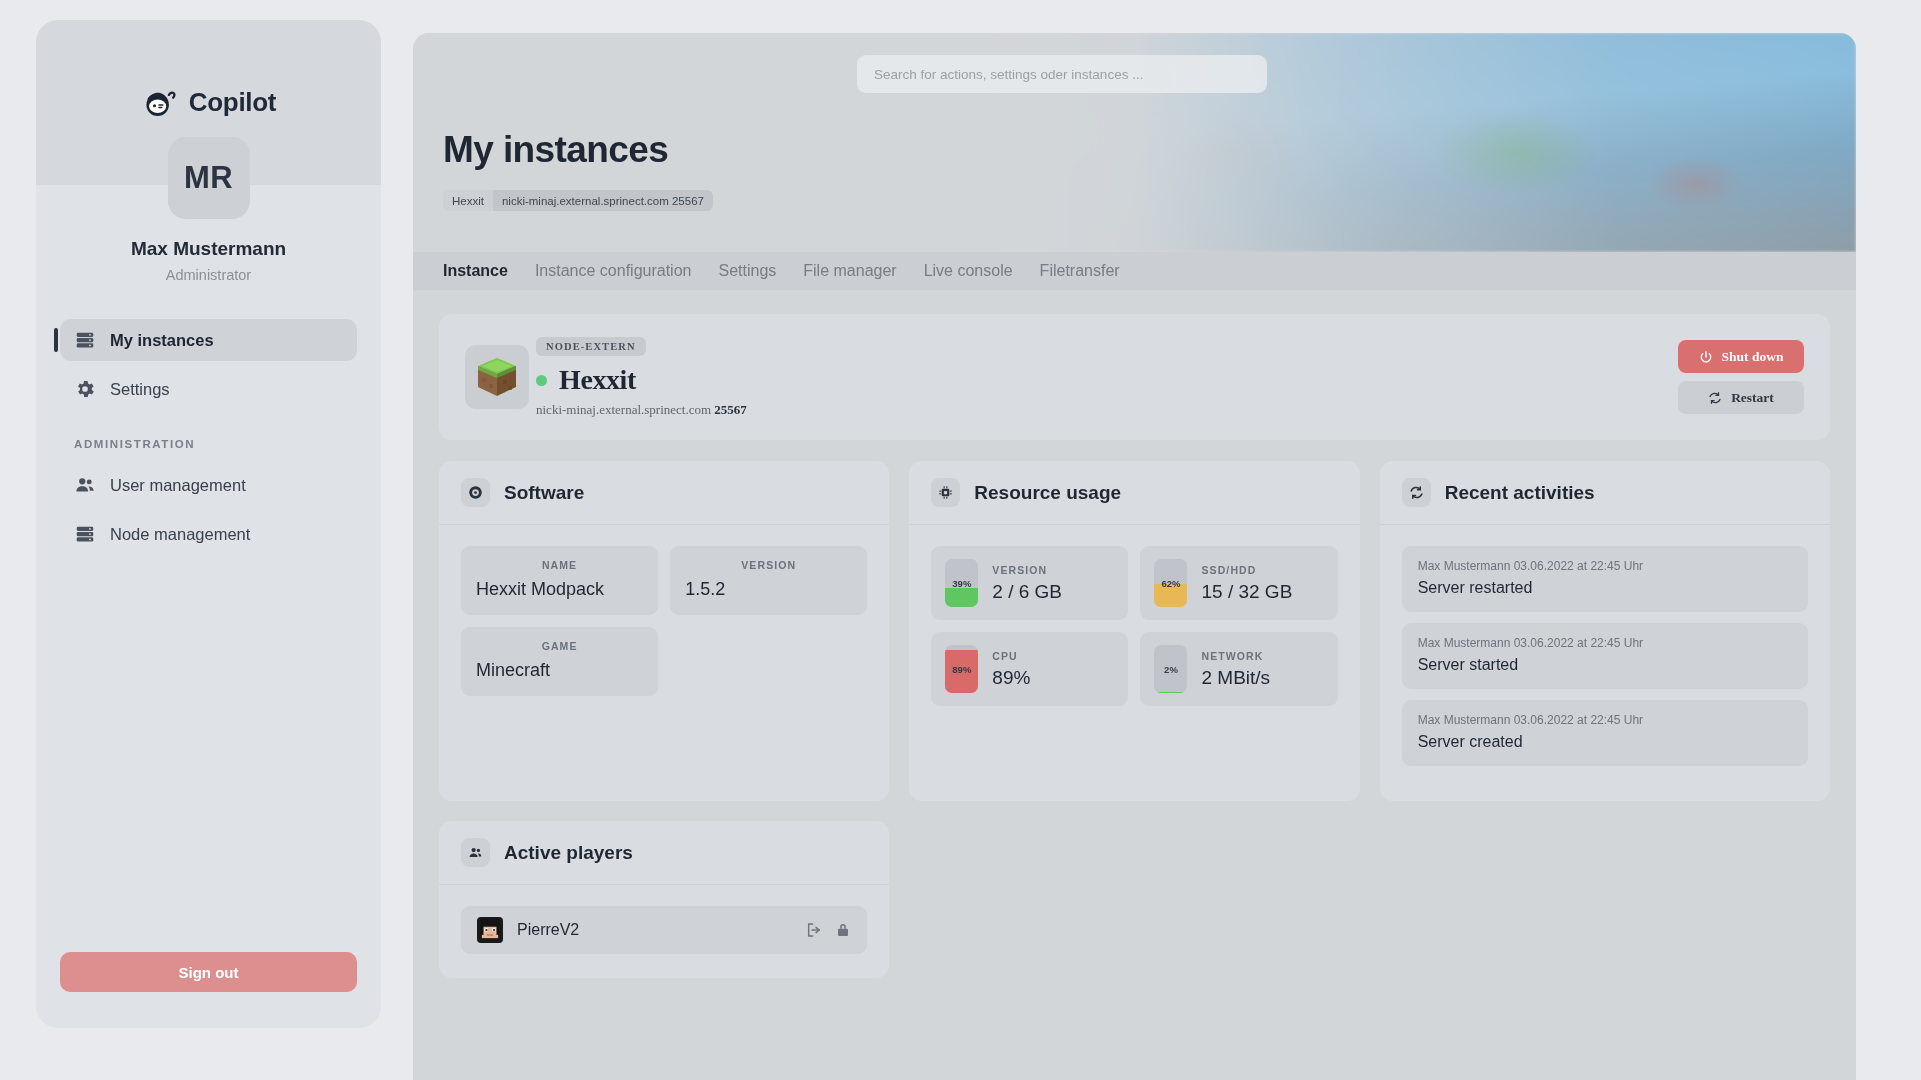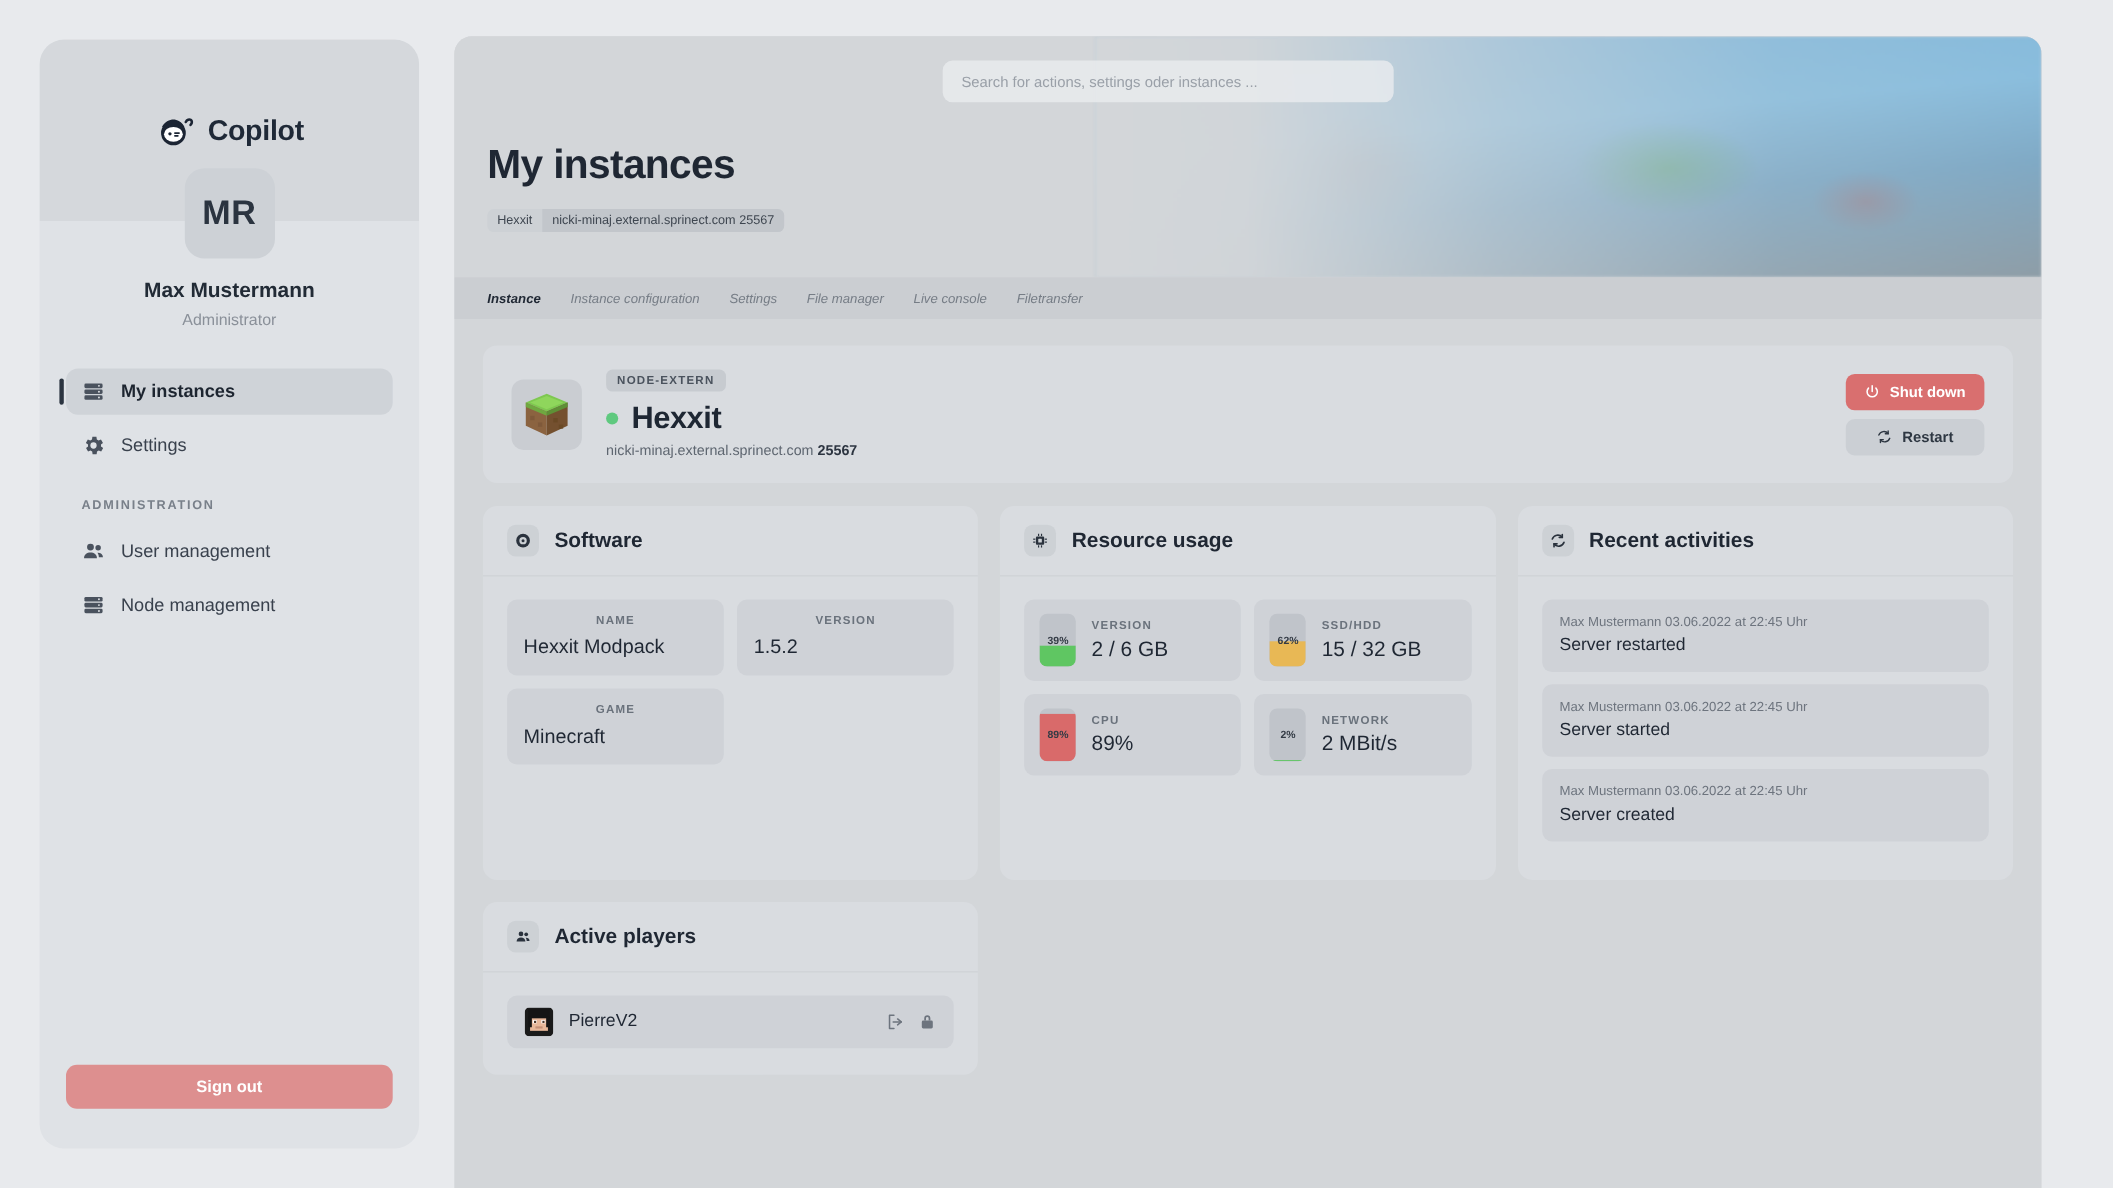--- a/index.html
+++ b/index.html
@@ -7,21 +7,21 @@
   html, body {
     width: 1921px; height: 1080px;
     background: #e8eaed;
     font-family: "Liberation Sans", sans-serif;
     overflow: hidden;
   }
   .app { position: relative; width: 1921px; height: 1080px; display: flex; }
 
   
   .sidebar {
-    position: absolute; left: 36px; top: 36px;
+    position: absolute; left: 36px; top: 20px;
     width: 345px; height: 1008px;
     background: #dfe2e6;
     border-radius: 22px;
     display: flex; flex-direction: column;
     overflow: hidden;
   }
   .sidebar-top {
     background: #d5d8dc;
     border-radius: 22px 22px 0 0;
     height: 165px;
@@ -133,31 +133,32 @@
     padding: 0 9px; font-size: 11.5px; color: #3e4650;
   }
   .crumb.host { background: #c2c6cb; font-weight: 500; }
 
   .tabs {
     display: flex; align-items: center; gap: 27px;
     height: 38px; padding: 0 30px;
     background: #cbced2;
   }
   .tab {
-    font-size: 12px; color: #767d86; cursor: pointer; white-space: nowrap; font-style: italic;
+    font-size: 16px; color: #767d86; cursor: pointer; white-space: nowrap;
   }
   .tab.active { color: #1f2733; font-weight: 600; }
 
   .content { padding: 24px 26px 0; }
 
   
   .inst-card {
     background: #d9dce0; border-radius: 13px;
-    padding: 22px 26px; display: flex; align-items: center; gap: 22px;
+    padding: 22px 26px; display: flex; align-items: center; gap: 7px;
     margin-bottom: 21px;
+    font-family: Liberation Serif, serif;
   }
   .inst-thumb {
     width: 64px; height: 64px; border-radius: 11px;
     background: #cacdd2;
     display: flex; align-items: center; justify-content: center;
     flex-shrink: 0;
   }
   .inst-mid { flex: 1; }
   .badge {
     display: inline-block;

